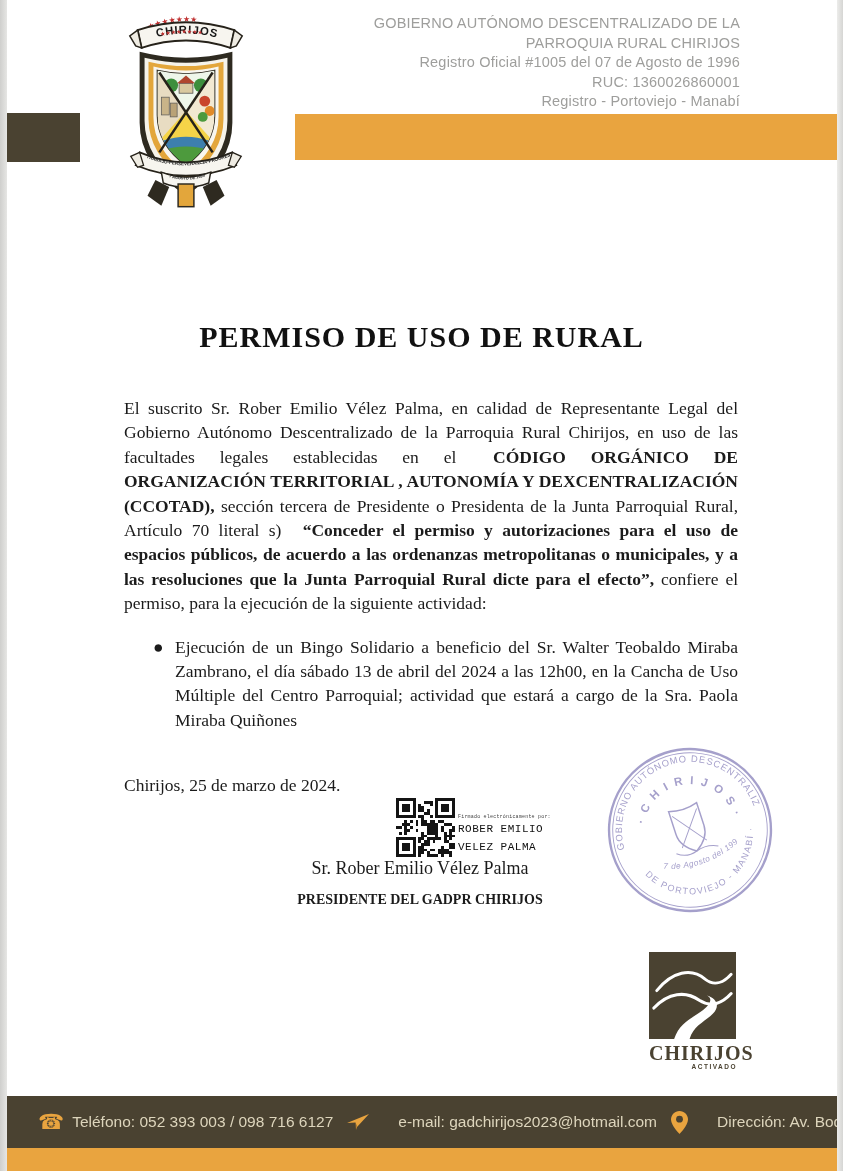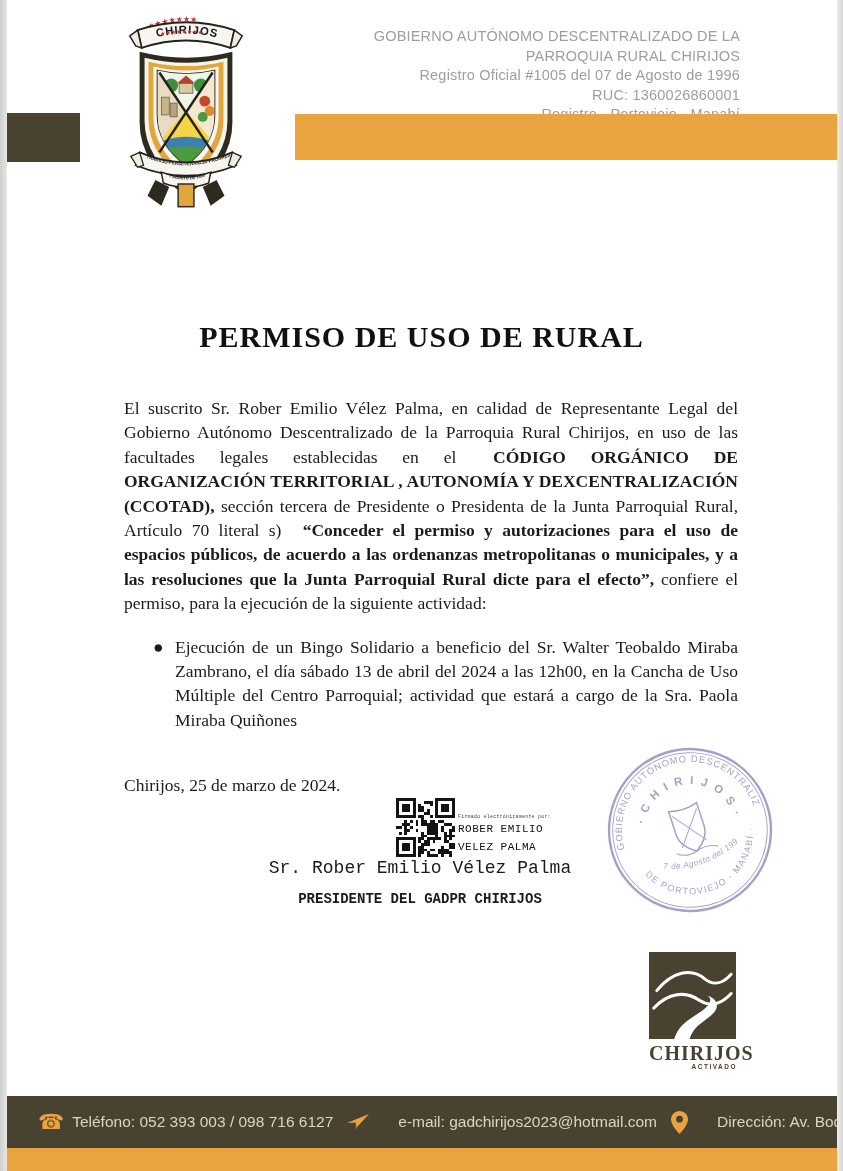--- a/index.html
+++ b/index.html
@@ -8,21 +8,21 @@
     background:#ffffff;overflow:hidden;
     font-family:"Liberation Serif", serif;color:#1b1b1b;
   }
   
   .edge-left{position:absolute;left:0;top:0;width:7px;height:100%;background:linear-gradient(to right,#cfcfcd,#e6e6e4);z-index:40;}
   .edge-right{position:absolute;right:0;top:0;width:6px;height:100%;background:linear-gradient(to left,#d6d6d4,#ececea);z-index:40;}
 
   
   .crest{position:absolute;left:112px;top:6px;width:148px;height:208px;}
   .header-text{
-    position:absolute;top:27px;right:103px;width:480px;text-align:right;
+    position:absolute;top:14px;right:103px;width:480px;text-align:right;
     font-family:"Liberation Sans", sans-serif;color:#9e9e9c;
     font-size:14.5px;line-height:19.5px;letter-spacing:.2px;
   }
   .band-dark{position:absolute;left:7px;top:113px;width:73px;height:49px;background:#4a4231;}
   .band-orange{position:absolute;left:295px;top:114px;right:0;height:46px;background:#E9A43F;}
 
   
   .doc-title{
     position:absolute;top:320px;left:0;width:100%;text-align:center;
     font-size:30px;font-weight:bold;letter-spacing:1px;color:#111;
@@ -36,21 +36,21 @@
   .bullet-glyph{width:22px;flex:0 0 22px;font-size:17.5px;}
   .bullet-text{flex:1;text-align:justify;}
   .date-line{margin-top:41px;}
 
   
   .esign{position:absolute;left:396px;top:798px;display:flex;align-items:flex-start;}
   .qr{width:59px;height:59px;display:block;}
   .esign-txt{margin-left:3px;margin-top:16px;font-family:"Liberation Mono", monospace;}
   .esign-label{font-size:5px;color:#444;letter-spacing:.2px;}
   .esign-name{font-size:11px;font-weight:normal;color:#111;width:120px;line-height:18px;letter-spacing:.5px;}
-  .sig-block{position:absolute;left:240px;top:858px;width:360px;text-align:center;font-family:Liberation Mono, monospace;}
+  .sig-block{position:absolute;left:240px;top:858px;width:360px;text-align:center;}
   .sig-name{font-size:18px;}
   .sig-role{font-size:14px;font-weight:bold;margin-top:13px;}
 
   
   .stamp{position:absolute;left:598px;top:738px;width:184px;height:184px;transform:rotate(-18deg);opacity:.78;}
   .stamp text{fill:#8d86bd;font-family:"Liberation Sans", sans-serif;}
   .stamp .ring{stroke:#8d86bd;fill:none;}
 
   
   .brand{position:absolute;left:649px;top:952px;width:90px;text-align:center;}

